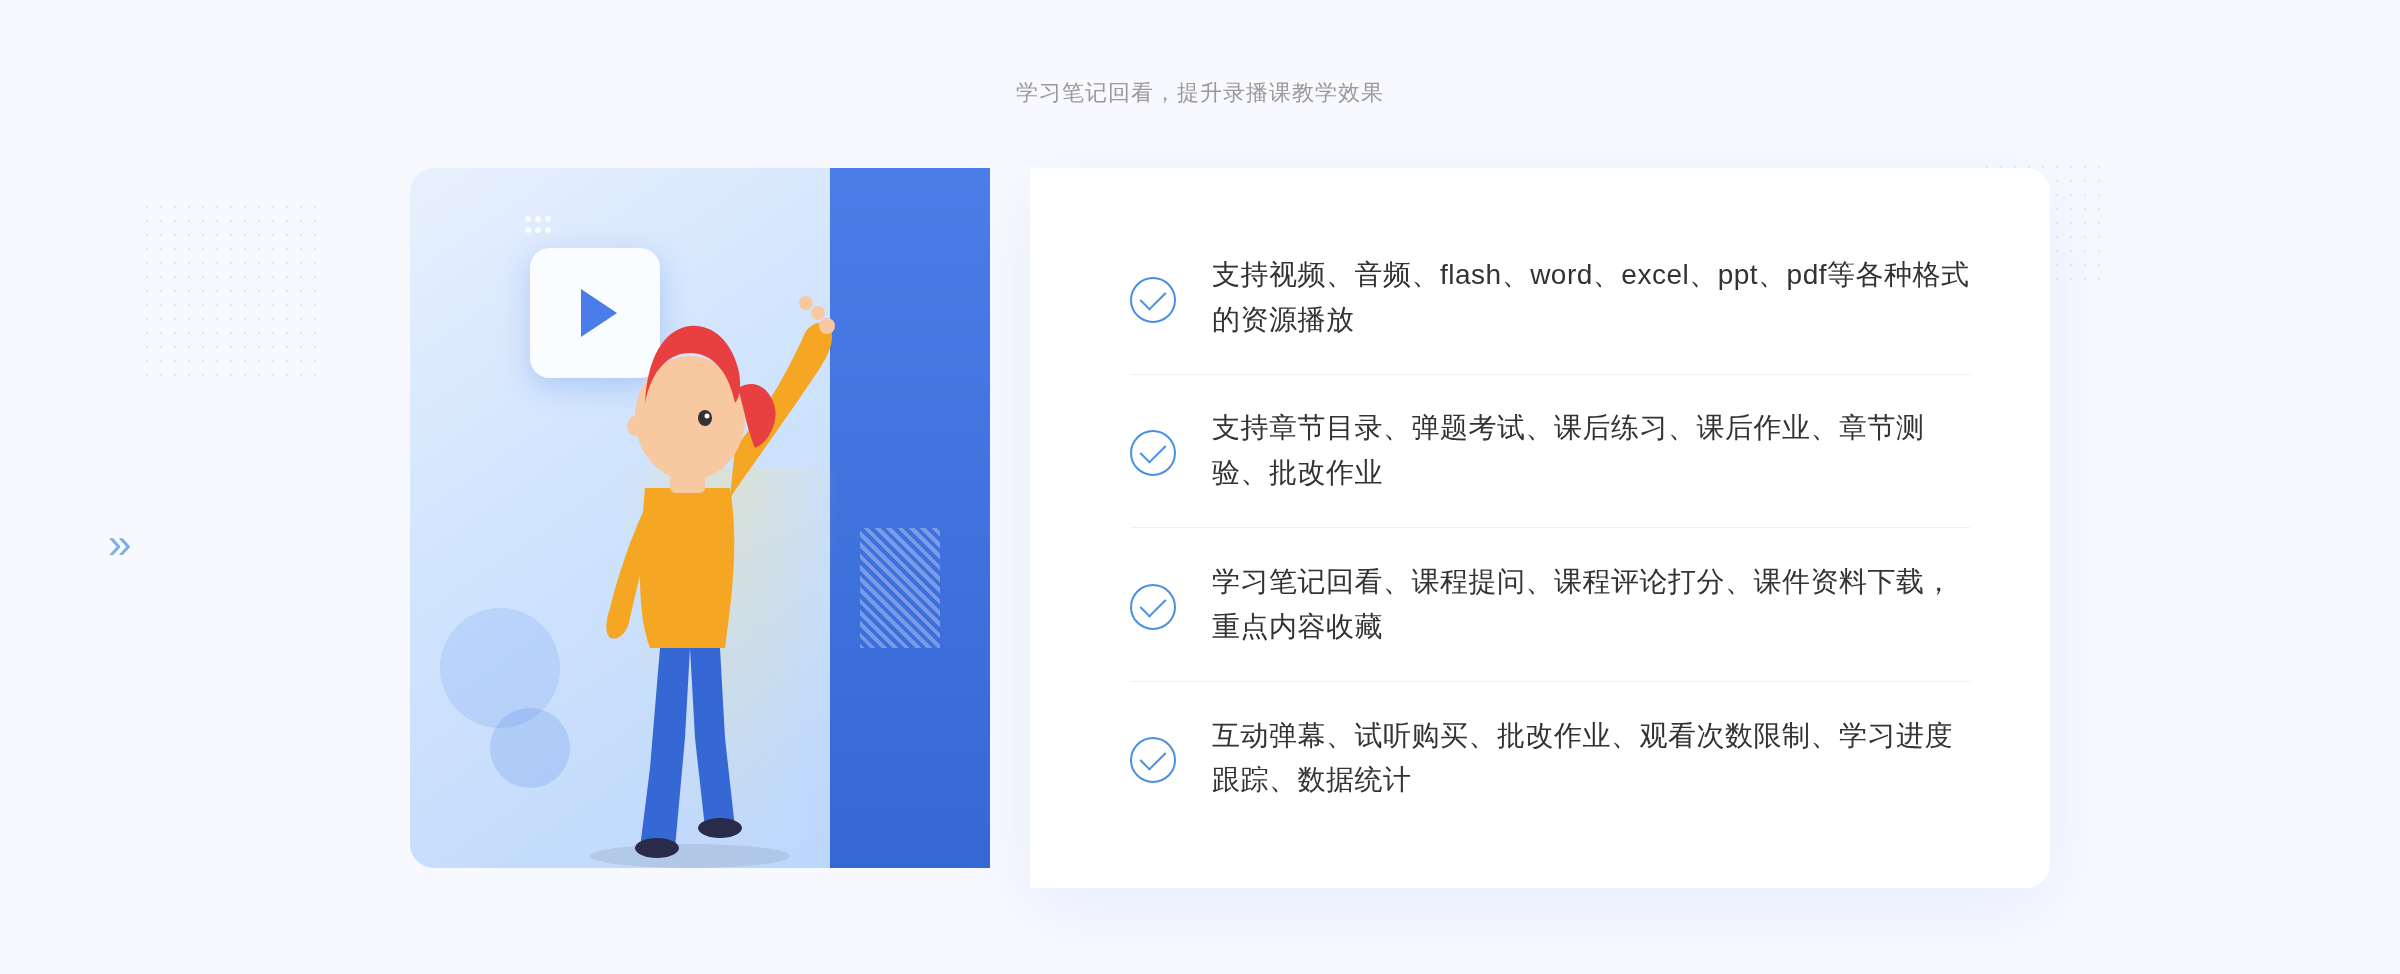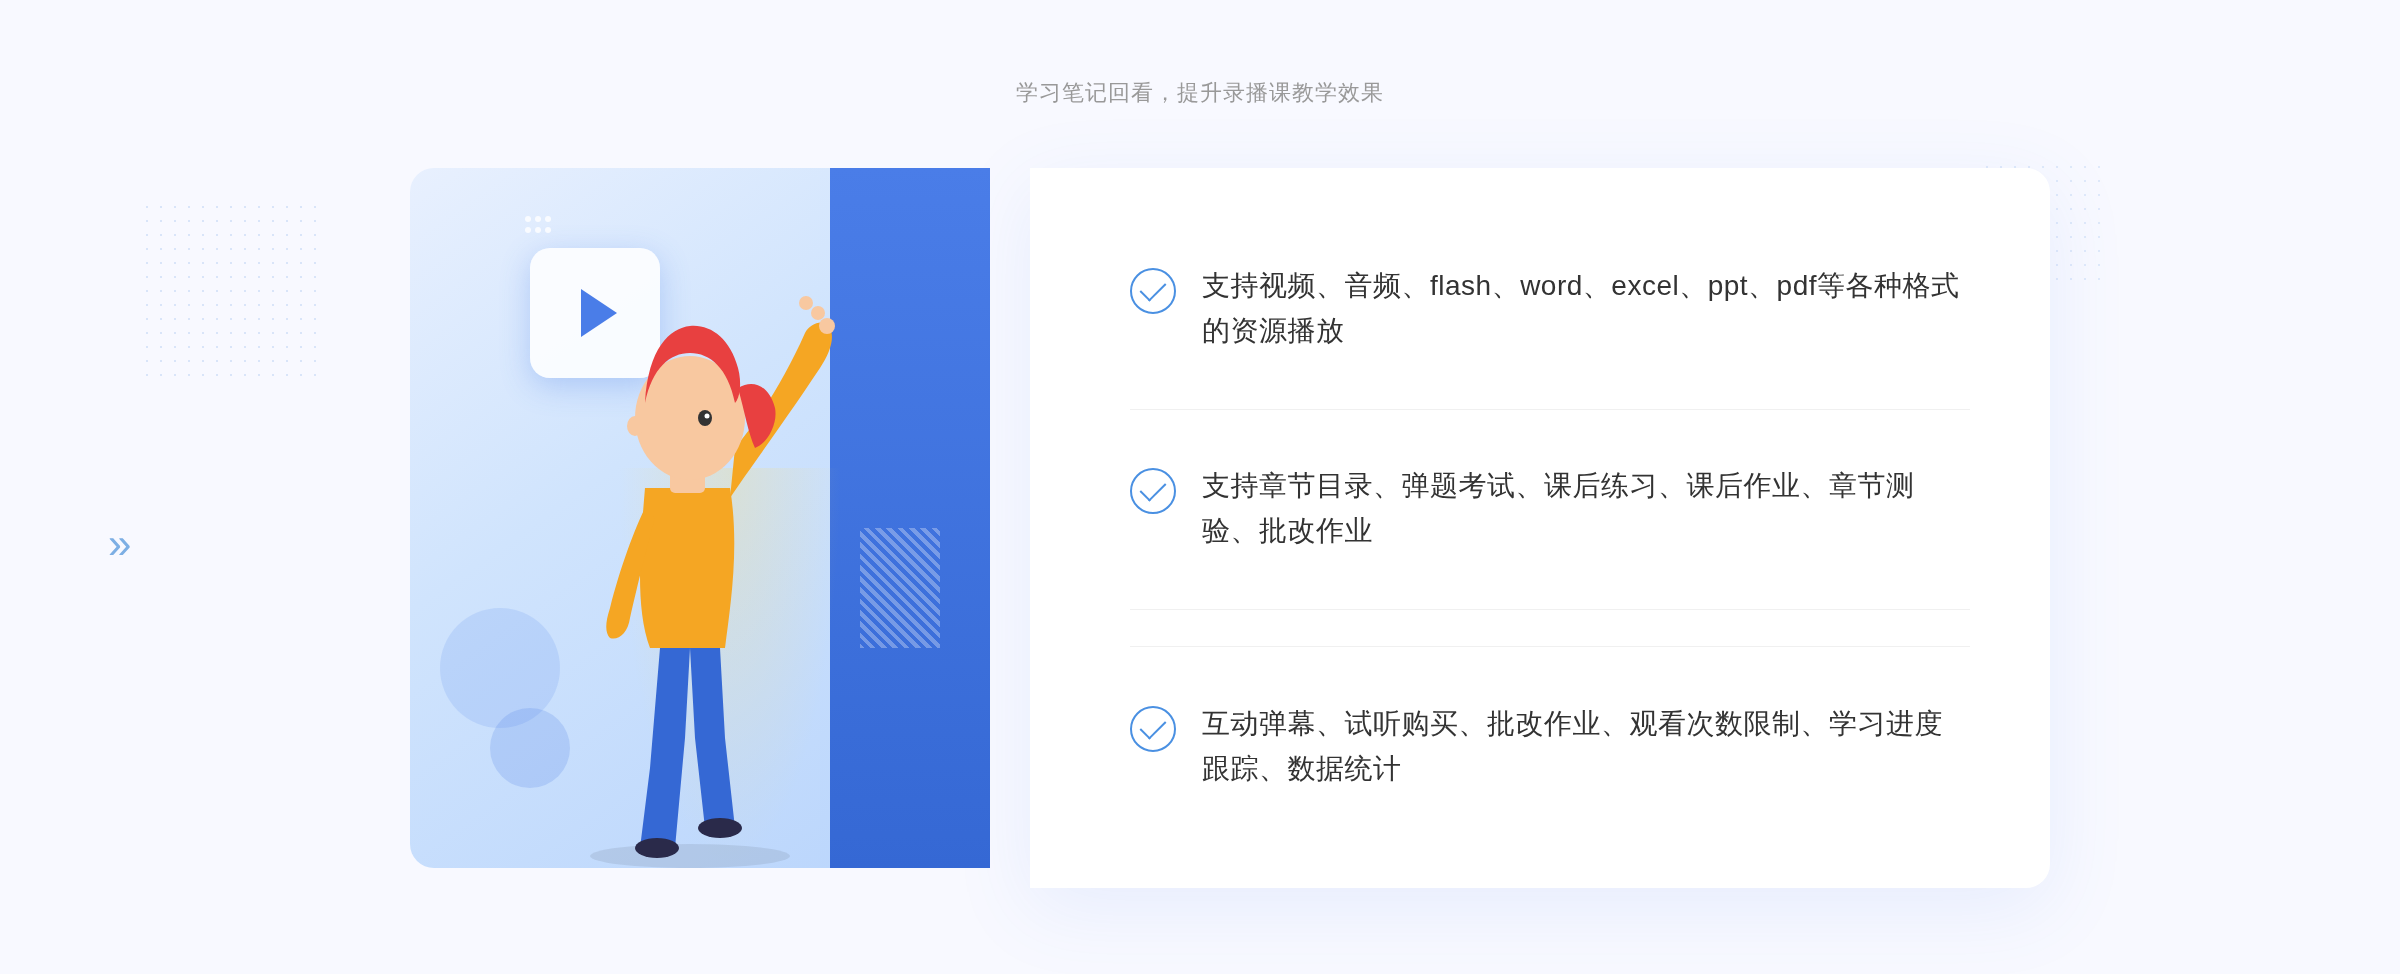--- a/index.html
+++ b/index.html
@@ -248,22 +248,22 @@
       padding: 60px 80px 60px 100px;
       box-shadow: 0 20px 80px rgba(74, 125, 232, 0.1);
       display: flex;
       flex-direction: column;
       justify-content: space-around;
       min-height: 700px;
     }
 
     .feature-item {
       display: flex;
-      align-items: flex-start;
-      gap: 26px;
+      align-items: center;
+      gap: 36px;
       padding: 18px 0;
     }
 
     .feature-check-icon {
       width: 46px;
       height: 46px;
       flex-shrink: 0;
       margin-top: 4px;
     }
 
@@ -416,25 +416,31 @@
 
       <div class="feature-item">
         <div class="feature-check-icon">
           <div class="check-circle"></div>
         </div>
         <span class="feature-text">支持章节目录、弹题考试、课后练习、课后作业、章节测验、批改作业</span>
       </div>
 
       <div class="feature-divider"></div>
 
-
-      <div class="feature-divider"></div>
-
       <div class="feature-item">
         <div class="feature-check-icon">
           <div class="check-circle"></div>
         </div>
+        <span class="feature-text">学习笔记回看、课程提问、课程评论打分、课件资料下载，重点内容收藏</span>
+      </div>
+
+      <div class="feature-divider"></div>
+
+      <div class="feature-item">
+        <div class="feature-check-icon">
+          <div class="check-circle"></div>
+        </div>
         <span class="feature-text">互动弹幕、试听购买、批改作业、观看次数限制、学习进度跟踪、数据统计</span>
       </div>
 
     </div>
   </div>
 </div>
 
 </body></html>

